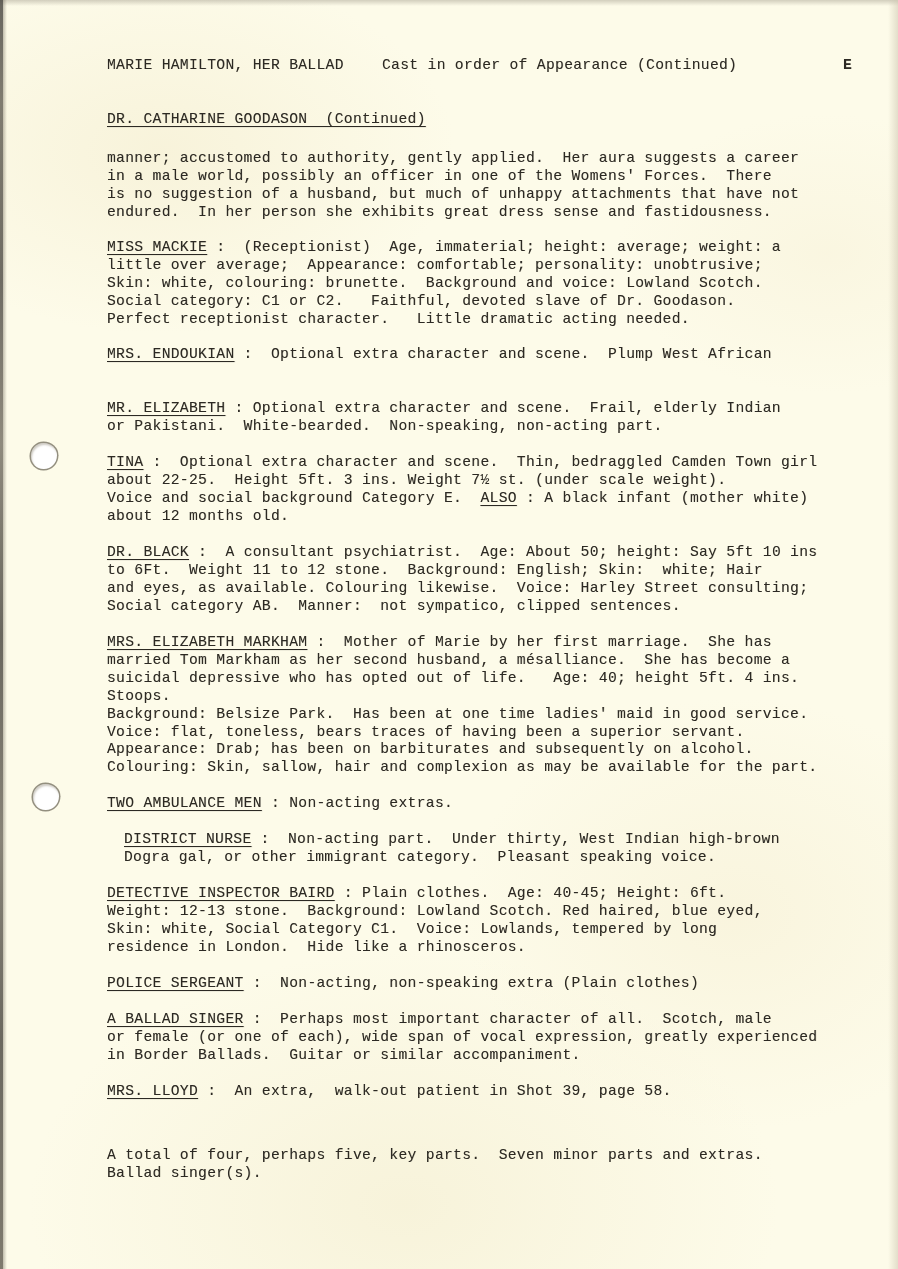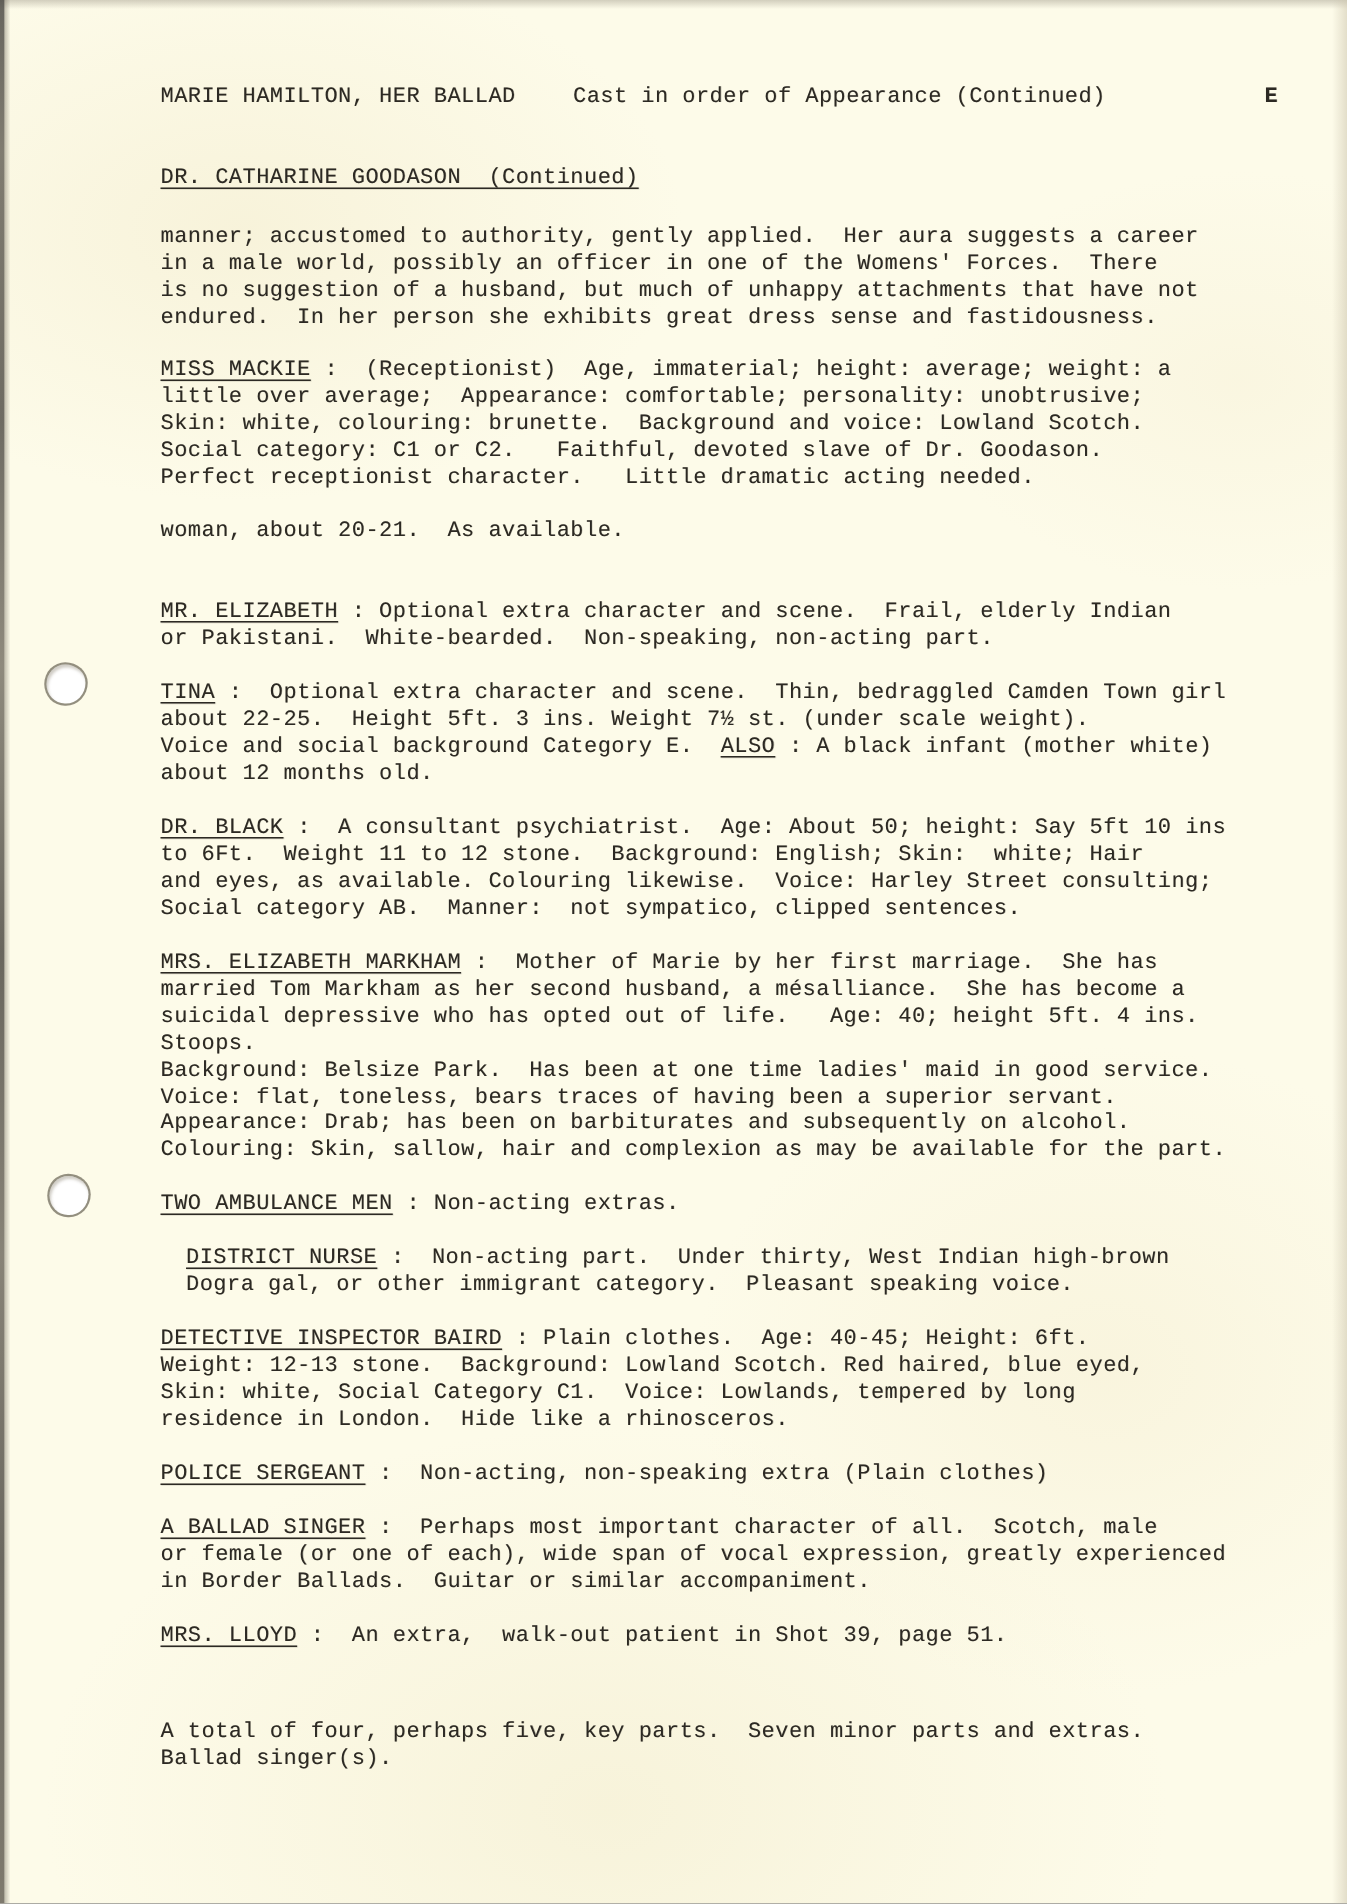--- a/index.html
+++ b/index.html
@@ -108,28 +108,28 @@
 
     <div class="line hdr-title">MARIE HAMILTON, HER BALLAD</div>
     <div class="line hdr-sub">Cast in order of Appearance (Continued)</div>
     <div class="line hdr-page">E</div>
 
     <div class="line u" style="left:107px; top:111px;text-decoration:underline;">DR. CATHARINE GOODASON  (Continued)</div>
 
     <div id="entries">
         <div class="para" style="top: 150px;"><div class="line">manner; accustomed to authority, gently applied.  Her aura suggests a career</div><div class="line">in a male world, possibly an officer in one of the Womens' Forces.  There</div><div class="line">is no suggestion of a husband, but much of unhappy attachments that have not</div><div class="line">endured.  In her person she exhibits great dress sense and fastidousness.</div></div>
         <div class="para" style="top: 239px;"><div class="line"><span class="u">MISS MACKIE</span><span> :  (Receptionist)  Age, immaterial; height: average; weight: a</span></div><div class="line">little over average;  Appearance: comfortable; personality: unobtrusive;</div><div class="line">Skin: white, colouring: brunette.  Background and voice: Lowland Scotch.</div><div class="line">Social category: C1 or C2.   Faithful, devoted slave of Dr. Goodason.</div><div class="line">Perfect receptionist character.   Little dramatic acting needed.</div></div>
-        <div class="para" style="top: 346px;"><div class="line">woman, about 20-21.  As available.</div></div>
+        <div class="para" style="top: 346px;"><div class="line"><span class="u">MRS. ENDOUKIAN</span><span> :  Optional extra character and scene.  Plump West African</span></div></div>
         <div class="para" style="top: 400px;"><div class="line"><span class="u">MR. ELIZABETH</span><span> : Optional extra character and scene.  Frail, elderly Indian</span></div><div class="line">or Pakistani.  White-bearded.  Non-speaking, non-acting part.</div></div>
         <div class="para" style="top: 454px;"><div class="line"><span class="u">TINA</span><span> :  Optional extra character and scene.  Thin, bedraggled Camden Town girl</span></div><div class="line">about 22-25.  Height 5ft. 3 ins. Weight 7½ st. (under scale weight).</div><div class="line">Voice and social background Category E.  <span class="u">ALSO</span> : A black infant (mother white)</div><div class="line">about 12 months old.</div></div>
         <div class="para" style="top: 544px;"><div class="line"><span class="u">DR. BLACK</span><span> :  A consultant psychiatrist.  Age: About 50; height: Say 5ft 10 ins</span></div><div class="line">to 6Ft.  Weight 11 to 12 stone.  Background: English; Skin:  white; Hair</div><div class="line">and eyes, as available. Colouring likewise.  Voice: Harley Street consulting;</div><div class="line">Social category AB.  Manner:  not sympatico, clipped sentences.</div></div>
         <div class="para" style="top: 634px;"><div class="line"><span class="u">MRS. ELIZABETH MARKHAM</span><span> :  Mother of Marie by her first marriage.  She has</span></div><div class="line">married Tom Markham as her second husband, a mésalliance.  She has become a</div><div class="line">suicidal depressive who has opted out of life.   Age: 40; height 5ft. 4 ins.</div><div class="line">Stoops.</div><div class="line">Background: Belsize Park.  Has been at one time ladies' maid in good service.</div><div class="line">Voice: flat, toneless, bears traces of having been a superior servant.</div><div class="line">Appearance: Drab; has been on barbiturates and subsequently on alcohol.</div><div class="line">Colouring: Skin, sallow, hair and complexion as may be available for the part.</div></div>
         <div class="para" style="top: 795px;"><div class="line"><span class="u">TWO AMBULANCE MEN</span><span> : Non-acting extras.</span></div></div>
         <div class="para" style="top: 831px; margin-left: 17px;"><div class="line"><span class="u">DISTRICT NURSE</span><span> :  Non-acting part.  Under thirty, West Indian high-brown</span></div><div class="line">Dogra gal, or other immigrant category.  Pleasant speaking voice.</div></div>
         <div class="para" style="top: 885px;"><div class="line"><span class="u">DETECTIVE INSPECTOR BAIRD</span><span> : Plain clothes.  Age: 40-45; Height: 6ft.</span></div><div class="line">Weight: 12-13 stone.  Background: Lowland Scotch. Red haired, blue eyed,</div><div class="line">Skin: white, Social Category C1.  Voice: Lowlands, tempered by long</div><div class="line">residence in London.  Hide like a rhinosceros.</div></div>
         <div class="para" style="top: 975px;"><div class="line"><span class="u">POLICE SERGEANT</span><span> :  Non-acting, non-speaking extra (Plain clothes)</span></div></div>
         <div class="para" style="top: 1011px;"><div class="line"><span class="u">A BALLAD SINGER</span><span> :  Perhaps most important character of all.  Scotch, male</span></div><div class="line">or female (or one of each), wide span of vocal expression, greatly experienced</div><div class="line">in Border Ballads.  Guitar or similar accompaniment.</div></div>
-        <div class="para" style="top: 1083px;"><div class="line"><span class="u">MRS. LLOYD</span><span> :  An extra,  walk-out patient in Shot 39, page 51.</span></div></div>
+        <div class="para" style="top: 1083px;"><div class="line"><span class="u">MRS. LLOYD</span><span> :  An extra,  walk-out patient in Shot 39, page 58.</span></div></div>
         <div class="para" style="top: 1119px; margin-top: 28px;"><div class="line">A total of four, perhaps five, key parts.  Seven minor parts and extras.</div><div class="line">Ballad singer(s).</div></div>
       </div>
 
   </div>
 </div>
 
 </body></html>

